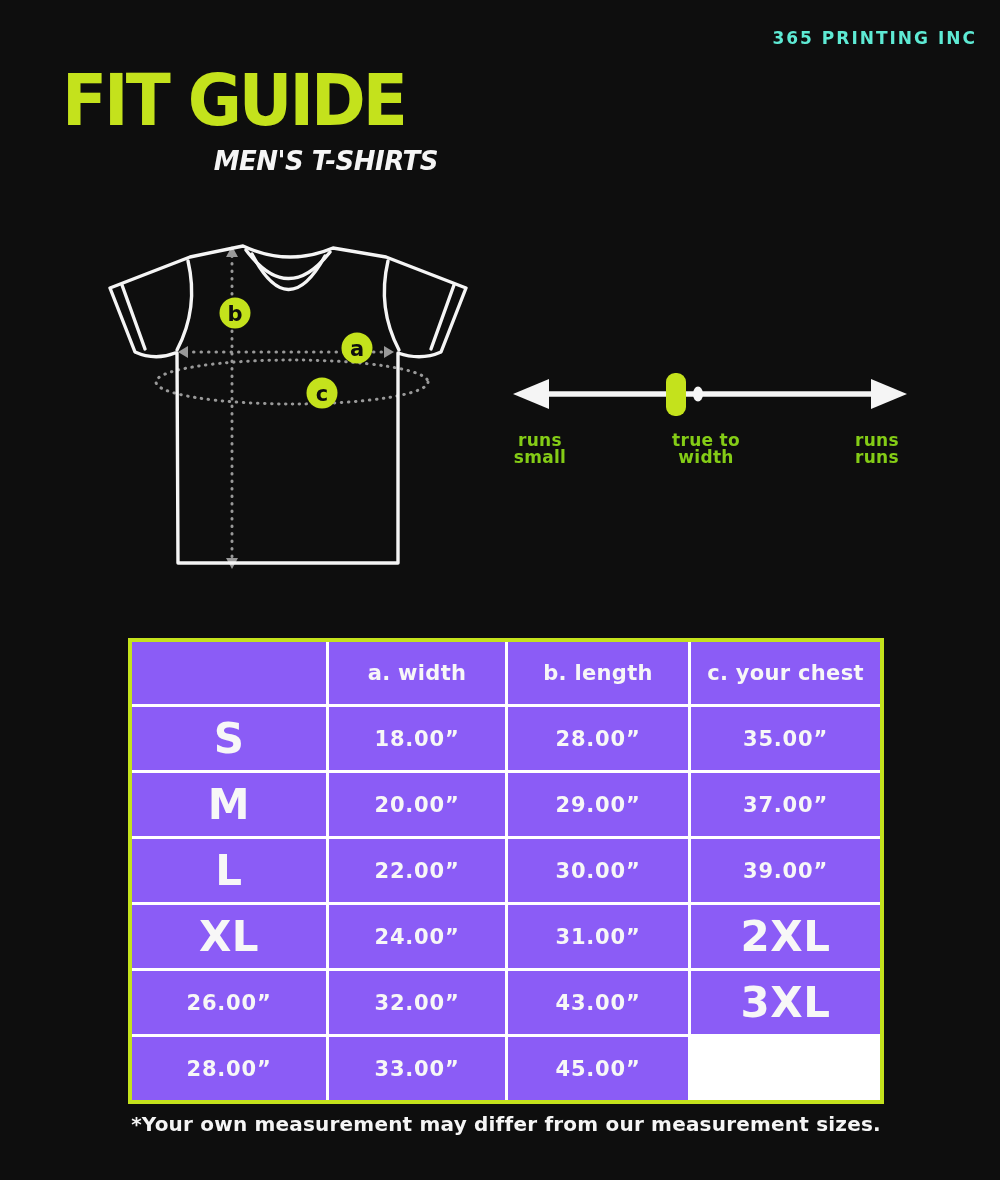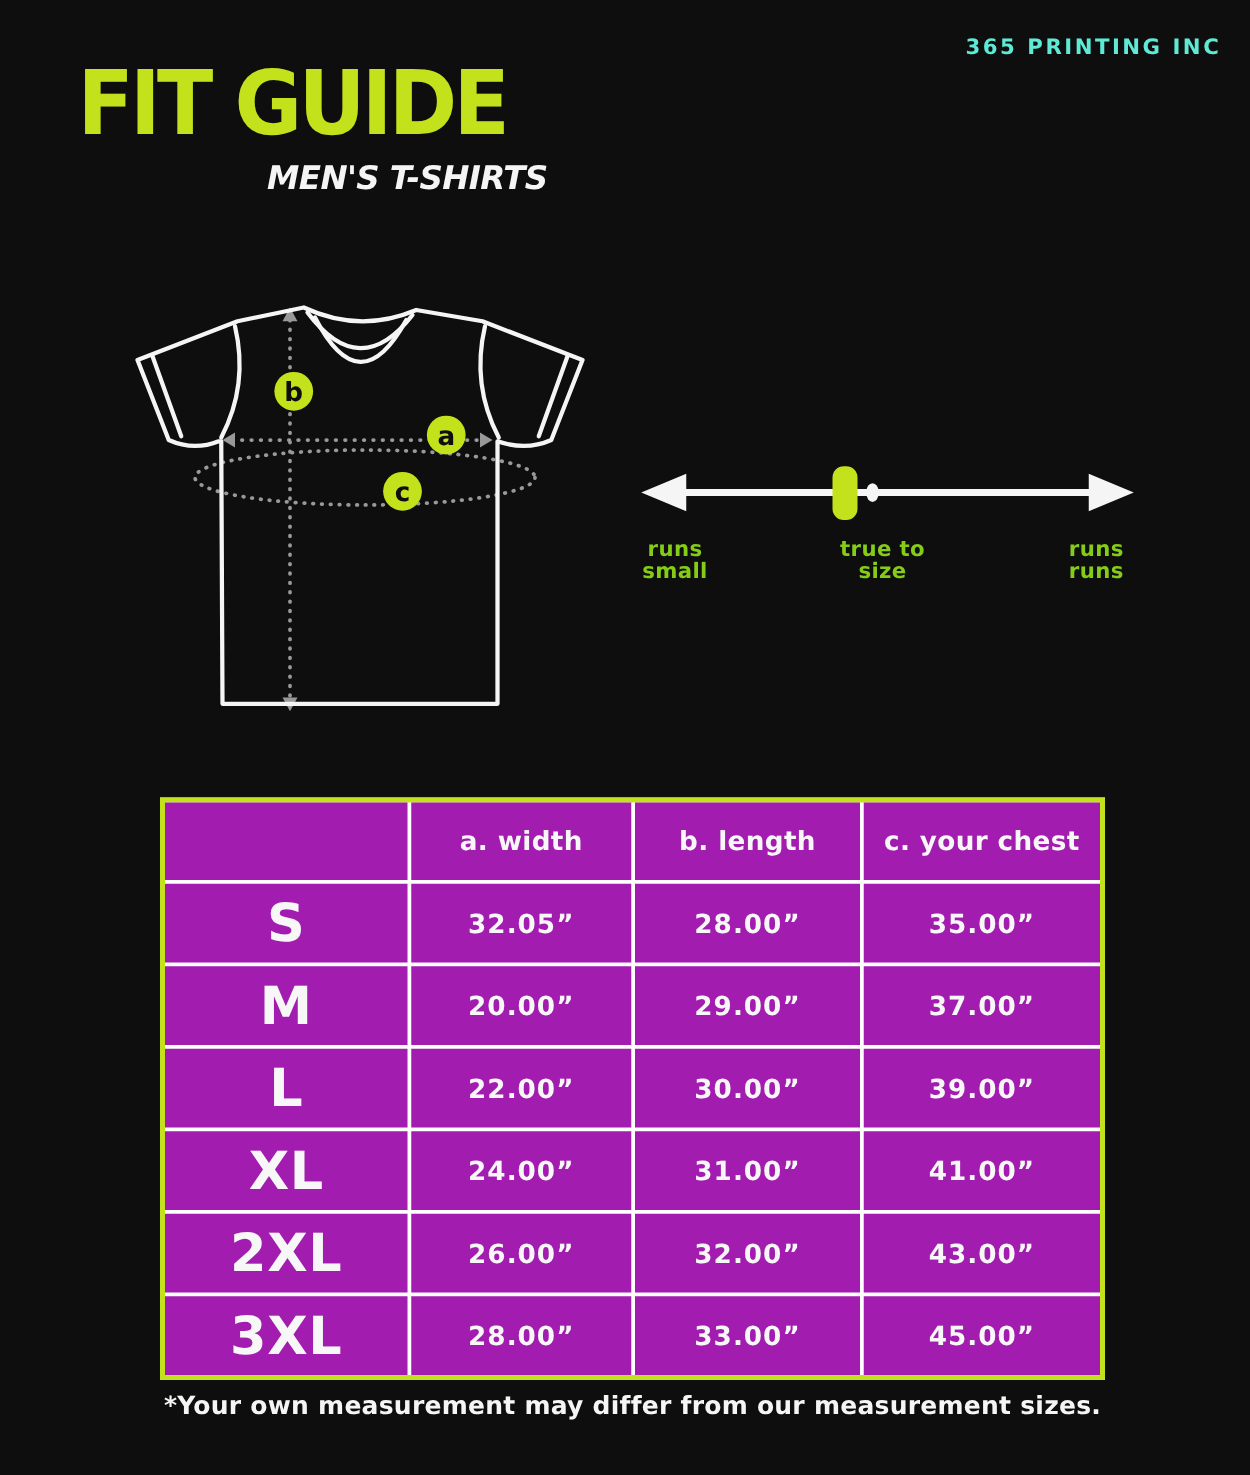--- a/index.html
+++ b/index.html
@@ -13,21 +13,21 @@
     -webkit-font-smoothing:antialiased;
   }
   .abs{position:absolute;}
 
   
   .brand{
     top:28px;right:23px;
     font-size:17px;font-weight:bold;letter-spacing:2px;
     color:#5eead4;
   }
-  .title-block{left:62px;top:48px;width:376px;}
+  .title-block{left:62px;top:66px;width:376px;}
   .title{
     font-size:66px;font-weight:bold;letter-spacing:-3px;
     color:#c4e21c;line-height:1.0;
     transform:scaleY(1.08);transform-origin:top left;
     white-space:nowrap;
   }
   .subtitle{
     margin-top:14px;text-align:right;
     font-size:26px;font-weight:bold;letter-spacing:-0.5px;
     color:#f5f5f5;white-space:nowrap;font-style:italic;
@@ -49,21 +49,21 @@
     left:128px;top:638px;
     width:748px;
     display:grid;
     grid-template-columns:194px 176px 180px 189px;
     grid-template-rows:62px repeat(6,63px);
     gap:3px;
     background:#ffffff;
     border:4px solid #c4e21c;
   }
   .cell{
-    background:#a21caf;
+    background:#8b5cf6;
     display:flex;align-items:center;justify-content:center;
     font-weight:bold;color:#f7f7f7;
   }
   .cell.head{font-size:21px;letter-spacing:0.3px;}
   .cell.size{font-size:42px;letter-spacing:0.5px;}
   .cell.val{font-size:21px;letter-spacing:0.8px;}
 
   .footnote{
     left:0;top:1112px;width:1012px;
     text-align:center;
@@ -119,48 +119,47 @@
 
 <svg class="abs" style="left:505px;top:365px;" width="410" height="60" viewBox="0 0 410 60">
   <line x1="38" y1="29" x2="372" y2="29" stroke="#f5f5f5" stroke-width="5.5"></line>
   <polygon points="8,29 44,14 44,44" fill="#f5f5f5"></polygon>
   <polygon points="402,29 366,14 366,44" fill="#f5f5f5"></polygon>
   <rect x="161" y="8" width="20" height="43" rx="9" fill="#c4e21c"></rect>
   <ellipse cx="193" cy="29" rx="5" ry="7.5" fill="#f5f5f5"></ellipse>
 </svg>
 
 <div class="abs scale-label" style="left:500px;width:80px;"><span>runs</span><br><span>small</span></div>
-<div class="abs scale-label" style="left:656px;width:100px;"><span>true to</span><br><span>size</span></div>
+<div class="abs scale-label" style="left:656px;width:100px;"><span>true to</span><br><span>width</span></div>
 <div class="abs scale-label" style="left:827px;width:100px;"><span>runs</span><br><span>runs</span></div>
 
 <div class="abs size-table">
   <div class="cell head"></div>
   <div class="cell head">a. width</div>
   <div class="cell head">b. length</div>
   <div class="cell head">c. your chest</div>
 
   <div class="cell size">S</div>
-  <div class="cell val">32.05”</div>
+  <div class="cell val">18.00”</div>
   <div class="cell val">28.00”</div>
   <div class="cell val">35.00”</div>
 
   <div class="cell size">M</div>
   <div class="cell val">20.00”</div>
   <div class="cell val">29.00”</div>
   <div class="cell val">37.00”</div>
 
   <div class="cell size">L</div>
   <div class="cell val">22.00”</div>
   <div class="cell val">30.00”</div>
   <div class="cell val">39.00”</div>
 
   <div class="cell size">XL</div>
   <div class="cell val">24.00”</div>
   <div class="cell val">31.00”</div>
-  <div class="cell val">41.00”</div>
 
   <div class="cell size">2XL</div>
   <div class="cell val">26.00”</div>
   <div class="cell val">32.00”</div>
   <div class="cell val">43.00”</div>
 
   <div class="cell size">3XL</div>
   <div class="cell val">28.00”</div>
   <div class="cell val">33.00”</div>
   <div class="cell val">45.00”</div>

